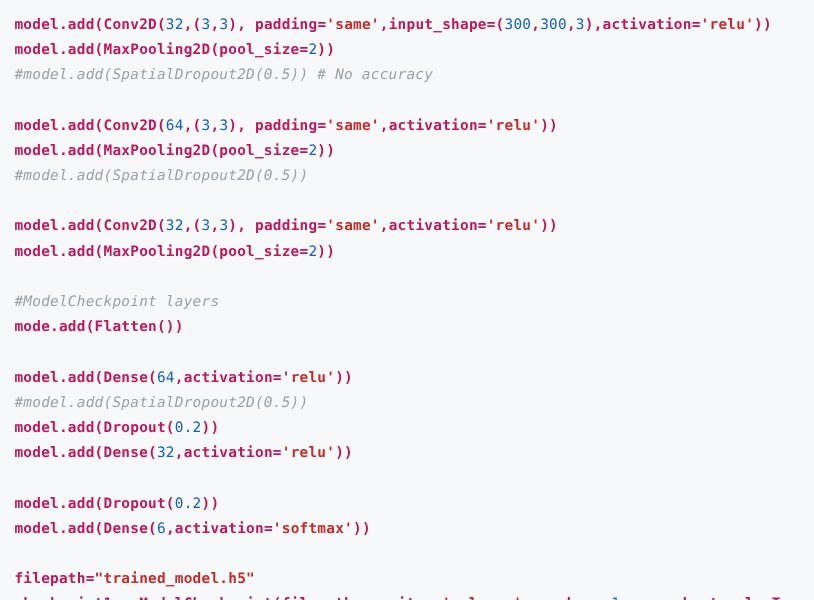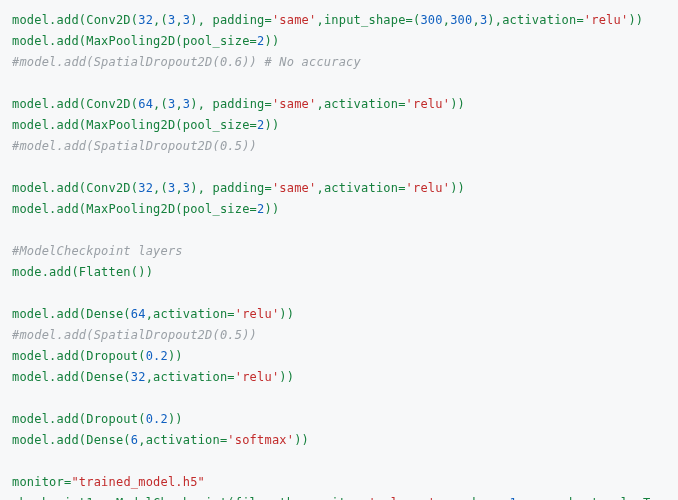--- a/index.html
+++ b/index.html
@@ -12,44 +12,44 @@
     color: #303030;
     letter-spacing: 0.2px;
     width: 678px;
     box-sizing: border-box;
   }
   pre {
     margin: 0;
     white-space: pre-wrap;
     word-break: break-all;
   }
-  .k { color: #15803d; }        
-  .s { color: #c22c2c; }        
+  .k { color: #be185d; font-weight: bold; }        
+  .s { color: #c22c2c; font-weight: bold; }        
   .n { color: #1060c0; }        
   .c { color: #9aa0a6; font-style: italic; }        
 </style>
 </head>
 <body>
 
 <pre id="code"><span><span class="k">model.add(Conv2D(</span><span class="n">32</span><span class="k">,(</span><span class="n">3</span><span class="k">,</span><span class="n">3</span><span class="k">), padding=</span><span class="s">'same'</span><span class="k">,input_shape=(</span><span class="n">300</span><span class="k">,</span><span class="n">300</span><span class="k">,</span><span class="n">3</span><span class="k">),activation=</span><span class="s">'relu'</span><span class="k">))</span></span>
 <span><span class="k">model.add(MaxPooling2D(pool_size=</span><span class="n">2</span><span class="k">))</span></span>
-<span><span class="c">#model.add(SpatialDropout2D(0.6)) # No accuracy</span></span>
+<span><span class="c">#model.add(SpatialDropout2D(0.5)) # No accuracy</span></span>
 <span></span>
 <span><span class="k">model.add(Conv2D(</span><span class="n">64</span><span class="k">,(</span><span class="n">3</span><span class="k">,</span><span class="n">3</span><span class="k">), padding=</span><span class="s">'same'</span><span class="k">,activation=</span><span class="s">'relu'</span><span class="k">))</span></span>
 <span><span class="k">model.add(MaxPooling2D(pool_size=</span><span class="n">2</span><span class="k">))</span></span>
 <span><span class="c">#model.add(SpatialDropout2D(0.5))</span></span>
 <span></span>
 <span><span class="k">model.add(Conv2D(</span><span class="n">32</span><span class="k">,(</span><span class="n">3</span><span class="k">,</span><span class="n">3</span><span class="k">), padding=</span><span class="s">'same'</span><span class="k">,activation=</span><span class="s">'relu'</span><span class="k">))</span></span>
 <span><span class="k">model.add(MaxPooling2D(pool_size=</span><span class="n">2</span><span class="k">))</span></span>
 <span></span>
 <span><span class="c">#ModelCheckpoint layers</span></span>
 <span><span class="k">mode.add(Flatten())</span></span>
 <span></span>
 <span><span class="k">model.add(Dense(</span><span class="n">64</span><span class="k">,activation=</span><span class="s">'relu'</span><span class="k">))</span></span>
 <span><span class="c">#model.add(SpatialDropout2D(0.5))</span></span>
 <span><span class="k">model.add(Dropout(</span><span class="n">0.2</span><span class="k">))</span></span>
 <span><span class="k">model.add(Dense(</span><span class="n">32</span><span class="k">,activation=</span><span class="s">'relu'</span><span class="k">))</span></span>
 <span></span>
 <span><span class="k">model.add(Dropout(</span><span class="n">0.2</span><span class="k">))</span></span>
 <span><span class="k">model.add(Dense(</span><span class="n">6</span><span class="k">,activation=</span><span class="s">'softmax'</span><span class="k">))</span></span>
 <span></span>
-<span><span class="k">monitor=</span><span class="s">"trained_model.h5"</span></span>
+<span><span class="k">filepath=</span><span class="s">"trained_model.h5"</span></span>
 <span><span class="k">checkpoint1 = ModelCheckpoint(filepath, monitor=</span><span class="s">'val_acc'</span><span class="k">, verbose=</span><span class="n">1</span><span class="k">, save_best_only=True, mode=</span></span></pre>
 
 </body></html>

